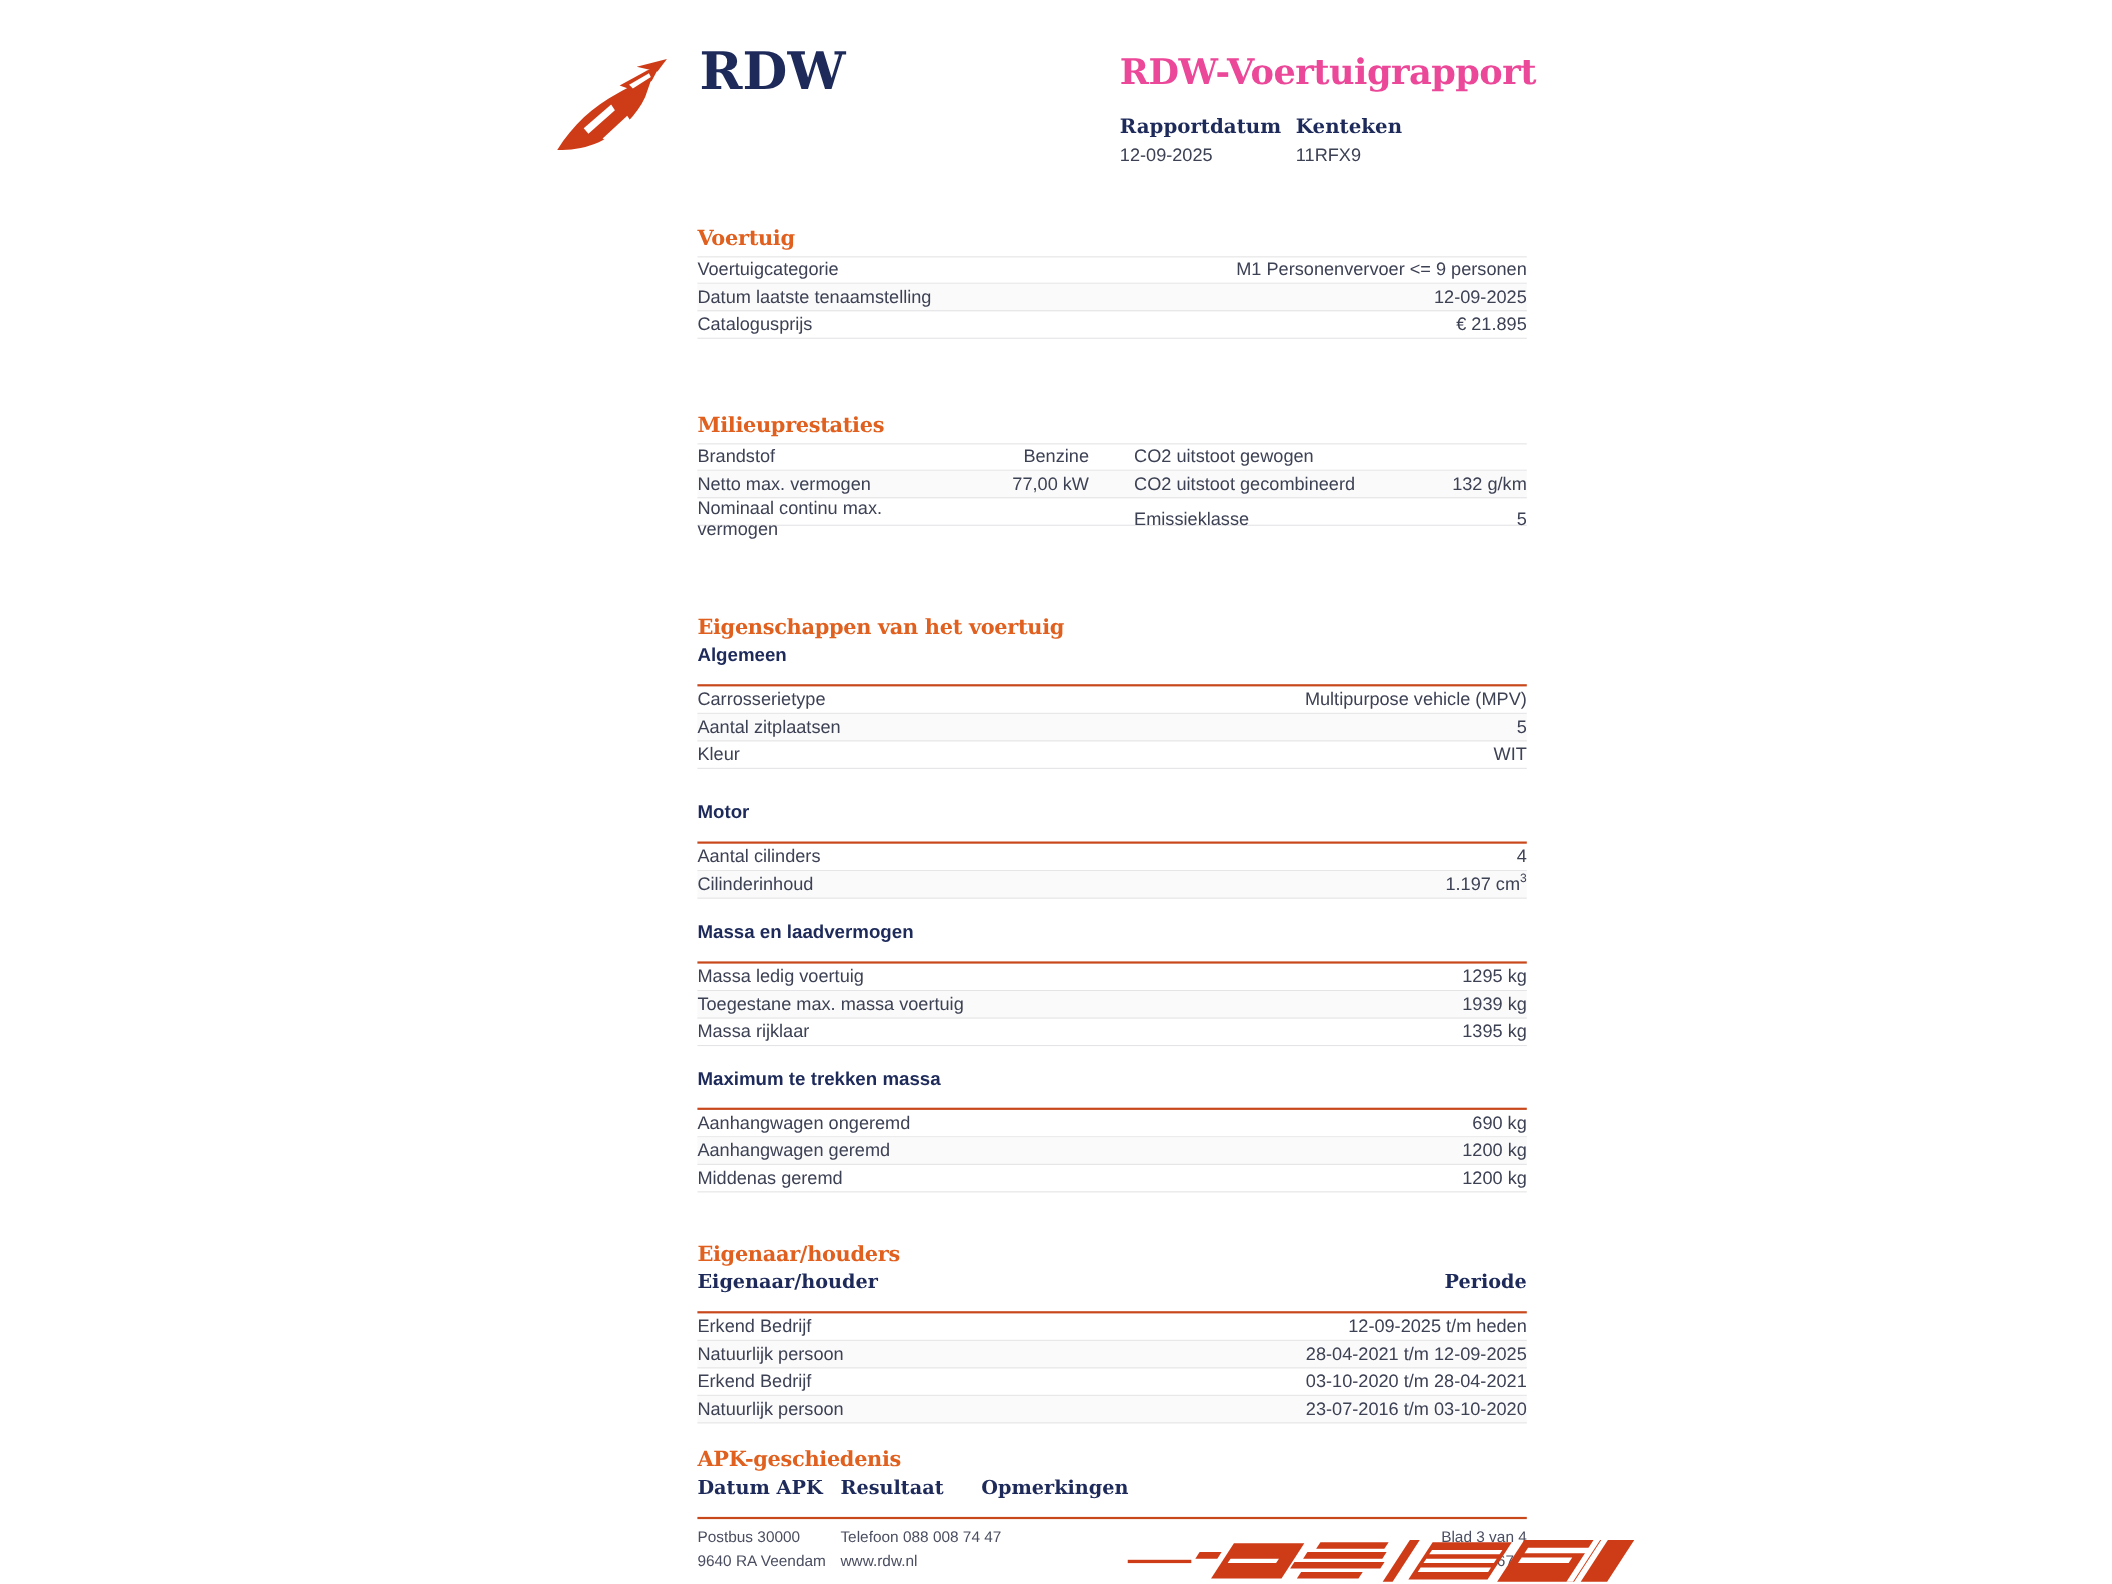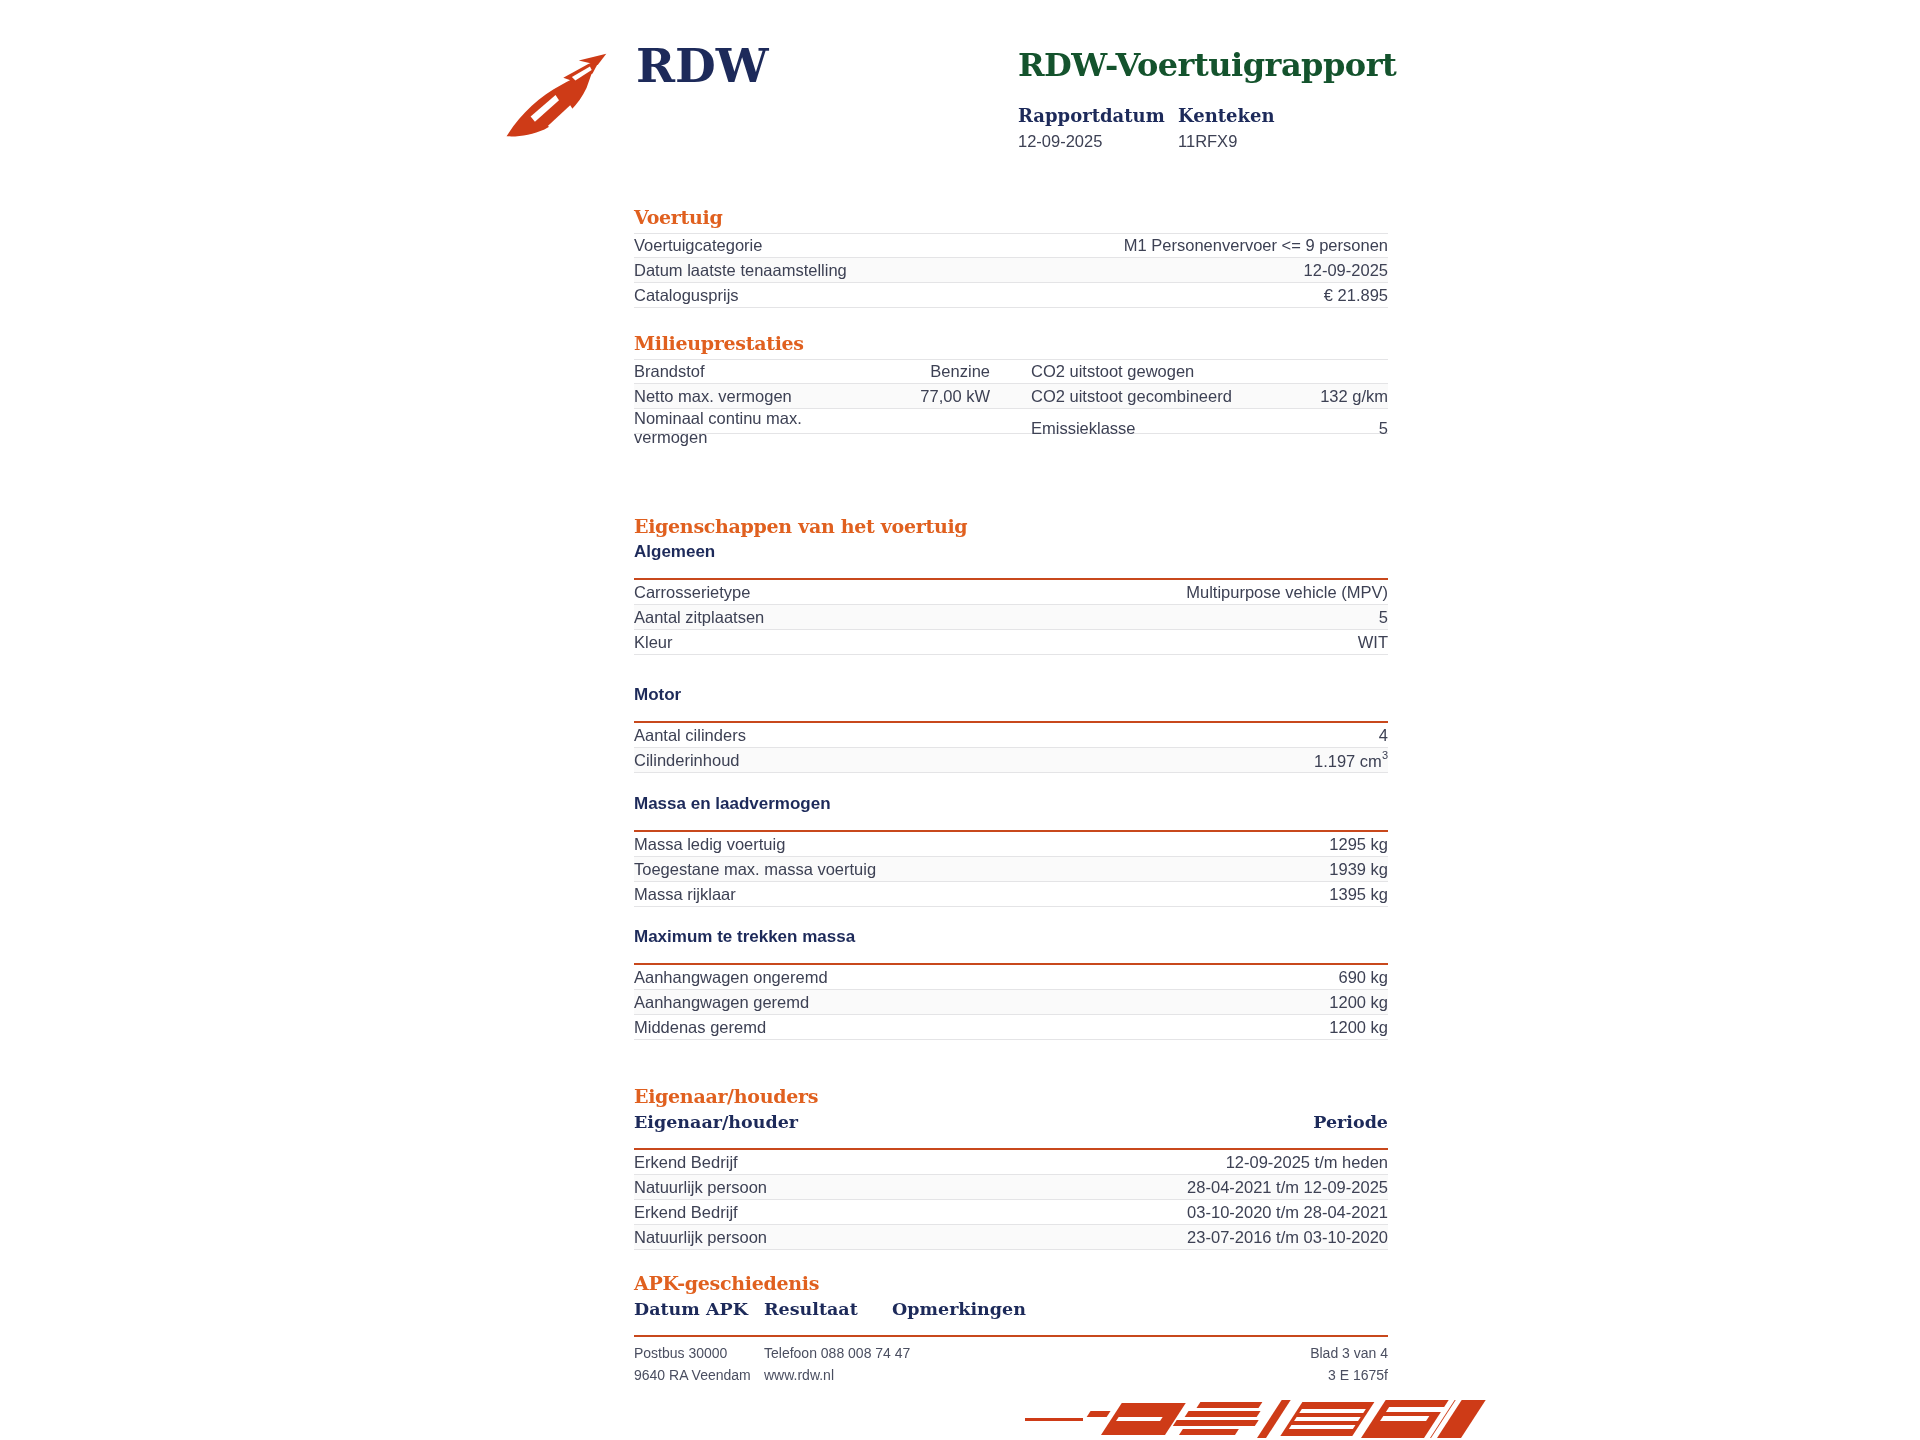--- a/index.html
+++ b/index.html
@@ -7,21 +7,21 @@
   body { font-family:"Liberation Sans", sans-serif; }
   .page { position:relative; width:1920px; height:1440px; background:#fff; overflow:hidden;text-decoration:underline; }
 
   
   .logo-icon { position:absolute; left:503px; top:52px; width:112px; height:86px; }
   .logo-text { position:absolute; left:636px; top:42px;
                font-family:"DejaVu Serif", serif; font-weight:bold;
                font-size:47px; line-height:1; color:#1d2a5a; letter-spacing:0px; }
   .title-block { position:absolute; left:1018px; top:46px; width:380px; }
   .doc-title { font-family:"DejaVu Serif", serif; font-weight:bold;
-               font-size:32px; color:#14532d; letter-spacing:-0.5px; }
+               font-size:32px; color:#ec4899; letter-spacing:-0.5px; }
   .meta { display:flex; margin-top:21px; }
   .meta-col { width:160px; }
   .meta-label { font-family:"DejaVu Serif", serif; font-weight:bold;
                 font-size:18px; color:#1d2a5a; }
   .meta-value { font-size:16.5px; color:#3d4154; margin-top:6px; }
 
   
   .main { position:absolute; left:634px; top:206px; width:754px; }
 
   .sec-title { font-family:"DejaVu Serif", serif; font-weight:bold;
@@ -41,21 +41,21 @@
               font-size:16.5px; color:#3d4154; }
   .tbl .row:nth-child(even) { background:#fafafa; }
   .tbl.t-top .row:first-child { border-top:1px solid #e4e4e6; }
   .rv { text-align:right; }
   .rv sup { font-size:11px; position:relative; top:-1px; }
 
   .mrow { display:grid !important; grid-template-columns:230px 126px 41px 1fr auto; }
   .m-v1 { text-align:right; }
   .m-v2 { text-align:right; }
 
-  .mt-milieu   { margin-top:24px; }
+  .mt-milieu   { margin-top:68px; }
   .mt-eigen    { margin-top:81px; }
   .mt-motor    { margin-top:30px; }
   .mt-massa    { margin-top:21px; }
   .mt-trekken  { margin-top:20px; }
   .mt-eigenaar { margin-top:45px; }
   .mt-apk      { margin-top:22px; }
 
   
   .footer { margin-top:9px; display:grid; grid-template-columns:130px 1fr auto;
             row-gap:8px; font-size:14px; line-height:14px; color:#4a4e60; }

